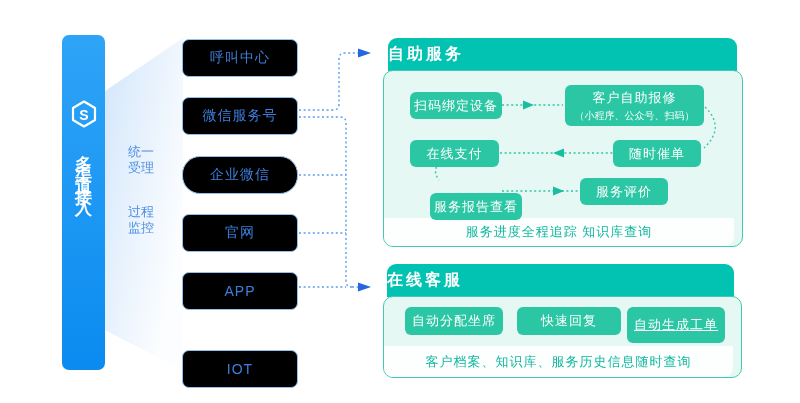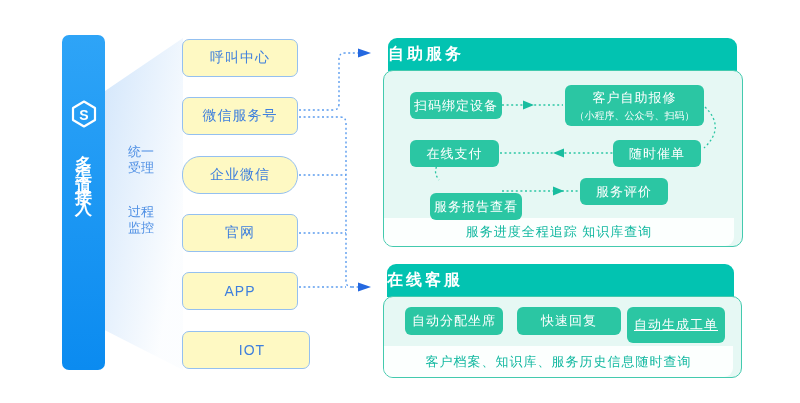--- a/index.html
+++ b/index.html
@@ -22,21 +22,21 @@
   .fan{
     position:absolute;left:105px;top:38px;width:78px;height:332px;
     background:linear-gradient(100deg,rgba(200,224,250,0.8) 0%,rgba(226,239,252,0.12) 80%);
     clip-path:polygon(0 16%,100% 0%,100% 100%,0 88%);
   }
   .proc-label{
     position:absolute;left:128px;color:#4e8fe4;font-size:13px;line-height:16px;font-weight:500;
   }
   
   .channel{
-    position:absolute;left:182px;width:114px;height:36px;background:#fef9c3;
+    position:absolute;left:182px;width:114px;height:36px;background:#000000;
     border:1px solid #94c0f0;border-radius:7px;color:#3e7fdd;font-size:14px;
     display:flex;align-items:center;justify-content:center;letter-spacing:1px;
   }
   
   .panel-header{
     position:absolute;height:33px;background:#02c3b1;border-radius:9px 9px 0 0;
     color:#fff;font-size:16px;font-weight:700;letter-spacing:3px;
     display:flex;align-items:center;justify-content:flex-start;
   }
   .panel-body{
@@ -77,21 +77,21 @@
   <div class="proc-label" style="top:204px;">
     <div>过程</div>
     <div>监控</div>
   </div>
 
   <div class="channel" style="top:39px;">呼叫中心</div>
   <div class="channel" style="top:97px;">微信服务号</div>
   <div class="channel" style="top:156px;border-radius:18px;">企业微信</div>
   <div class="channel" style="top:214px;">官网</div>
   <div class="channel" style="top:272px;">APP</div>
-  <div class="channel" style="top:331px;padding-left:12px;">IOT</div>
+  <div class="channel" style="top:350px;">IOT</div>
 
   <svg class="connector" style="left:298px;top:45px;" width="82" height="250" viewBox="0 0 82 250">
     <g fill="none" stroke="#5b9cee" stroke-width="1.4" stroke-dasharray="2 2.6">
       <path d="M1 65 H35 Q41 65 41 59 V14 Q41 8 47 8 H60"></path>
       <path d="M1 72 H42 Q48 72 48 78 V236 Q48 242 54 242"></path>
       <path d="M1 130 H48"></path>
       <path d="M1 188 H48"></path>
       <path d="M54 242 H60"></path>
       <path d="M1 242 H48"></path>
     </g>

